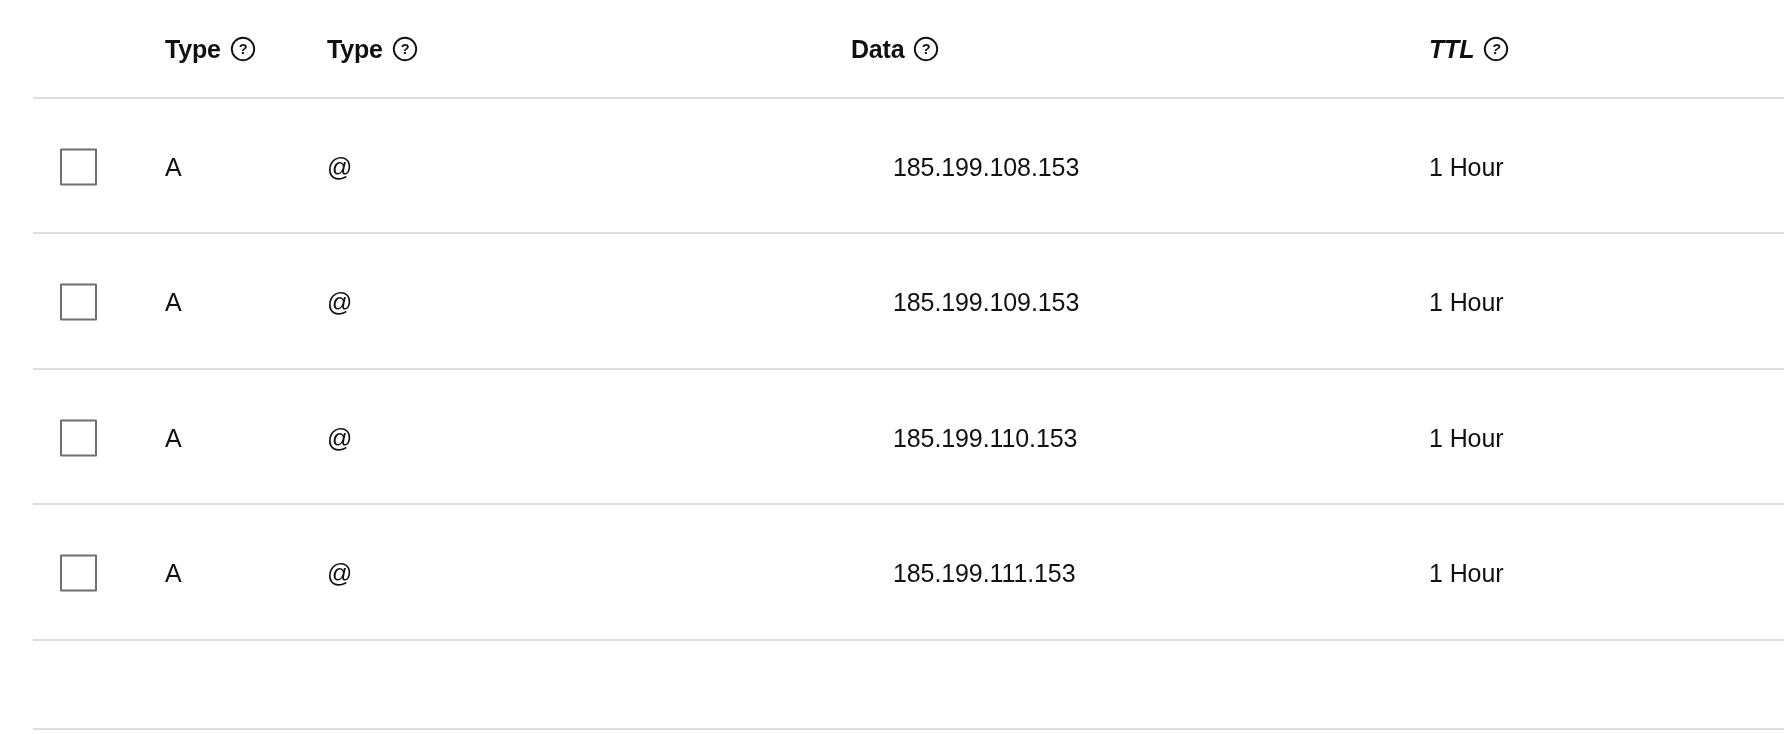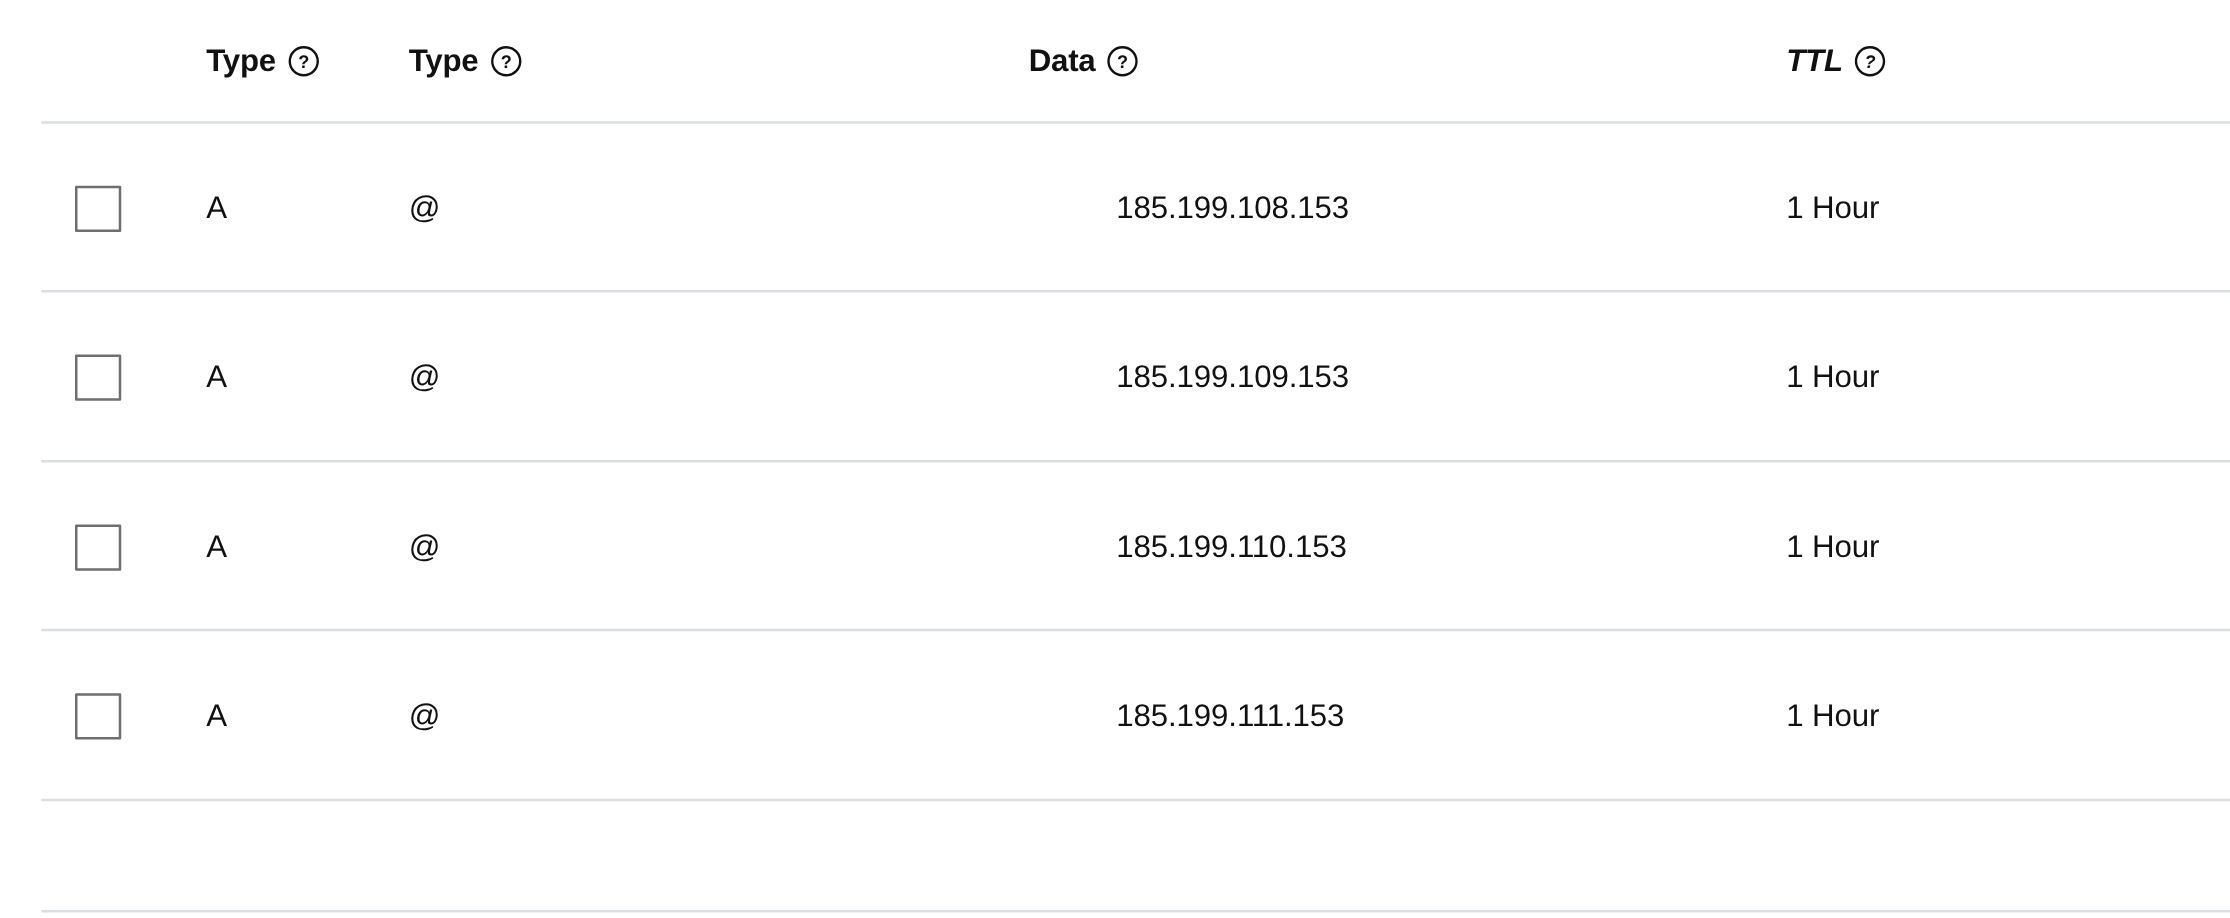--- a/index.html
+++ b/index.html
@@ -45,21 +45,21 @@
     gap: 9px;
     font-size: 25px;
     font-weight: bold;
     letter-spacing: -0.2px;
     color: #111111;
     line-height: 1;
     white-space: nowrap;
   }
   .th-type  { left: 165px; }
   .th-name  { left: 327px; }
-  .th-data  { left: 823px; }
+  .th-data  { left: 851px; }
   .th-ttl   { left: 1429px; font-style: italic; }
 
   .help-icon {
     display: inline-flex;
     align-items: center;
     justify-content: center;
     width: 26px;
     height: 26px;
     flex: 0 0 26px;
     cursor: pointer;

